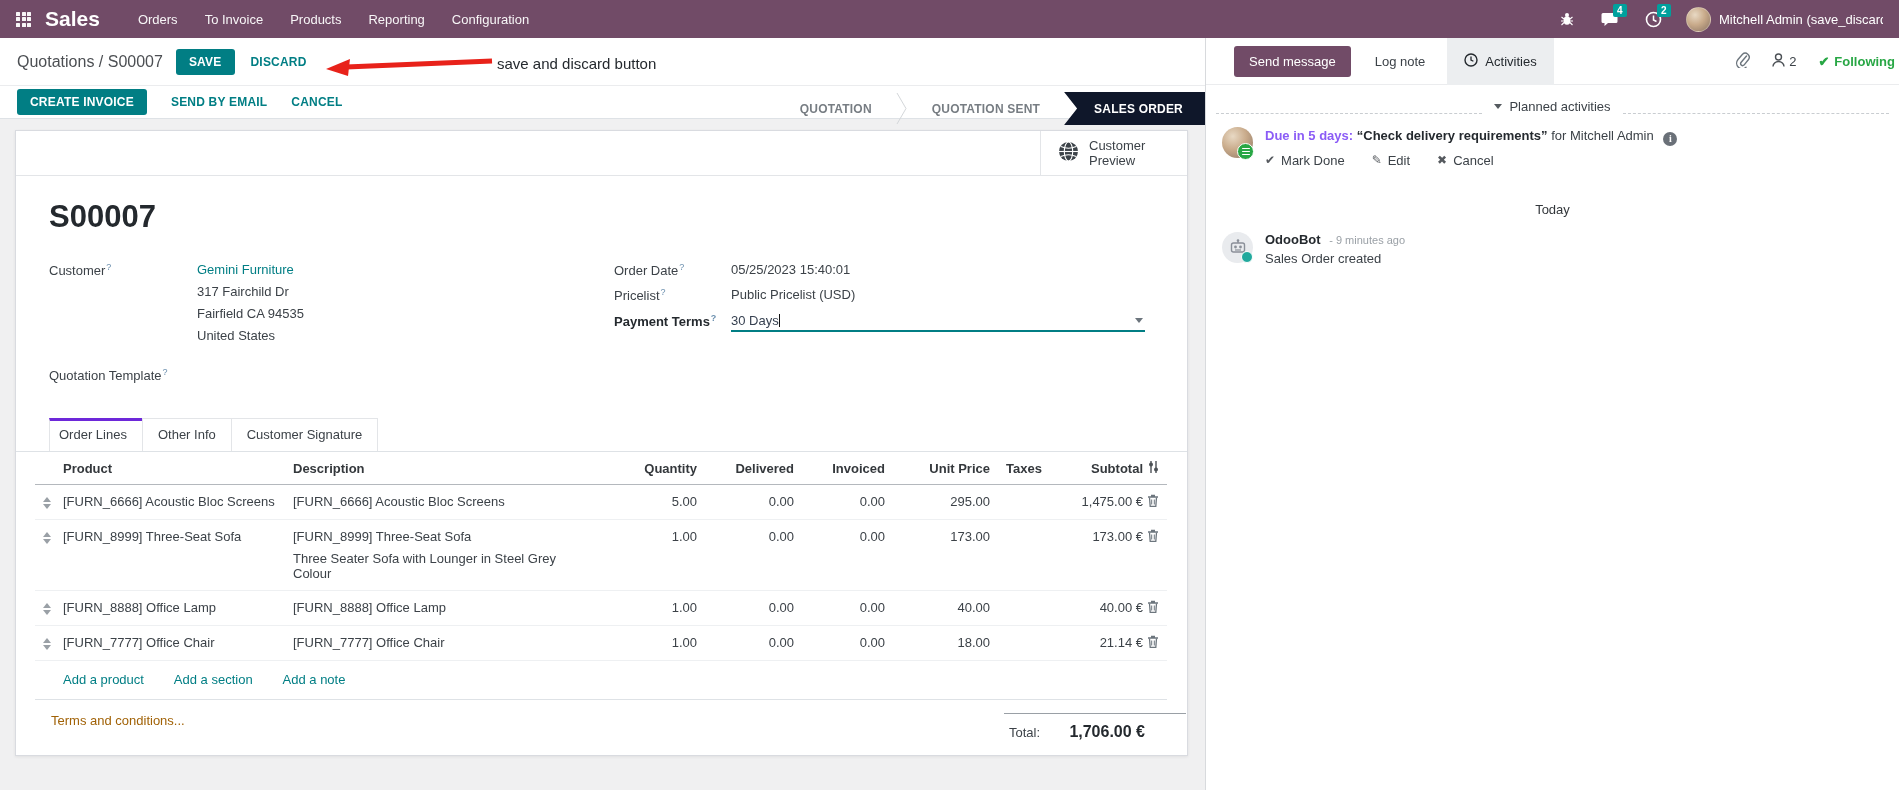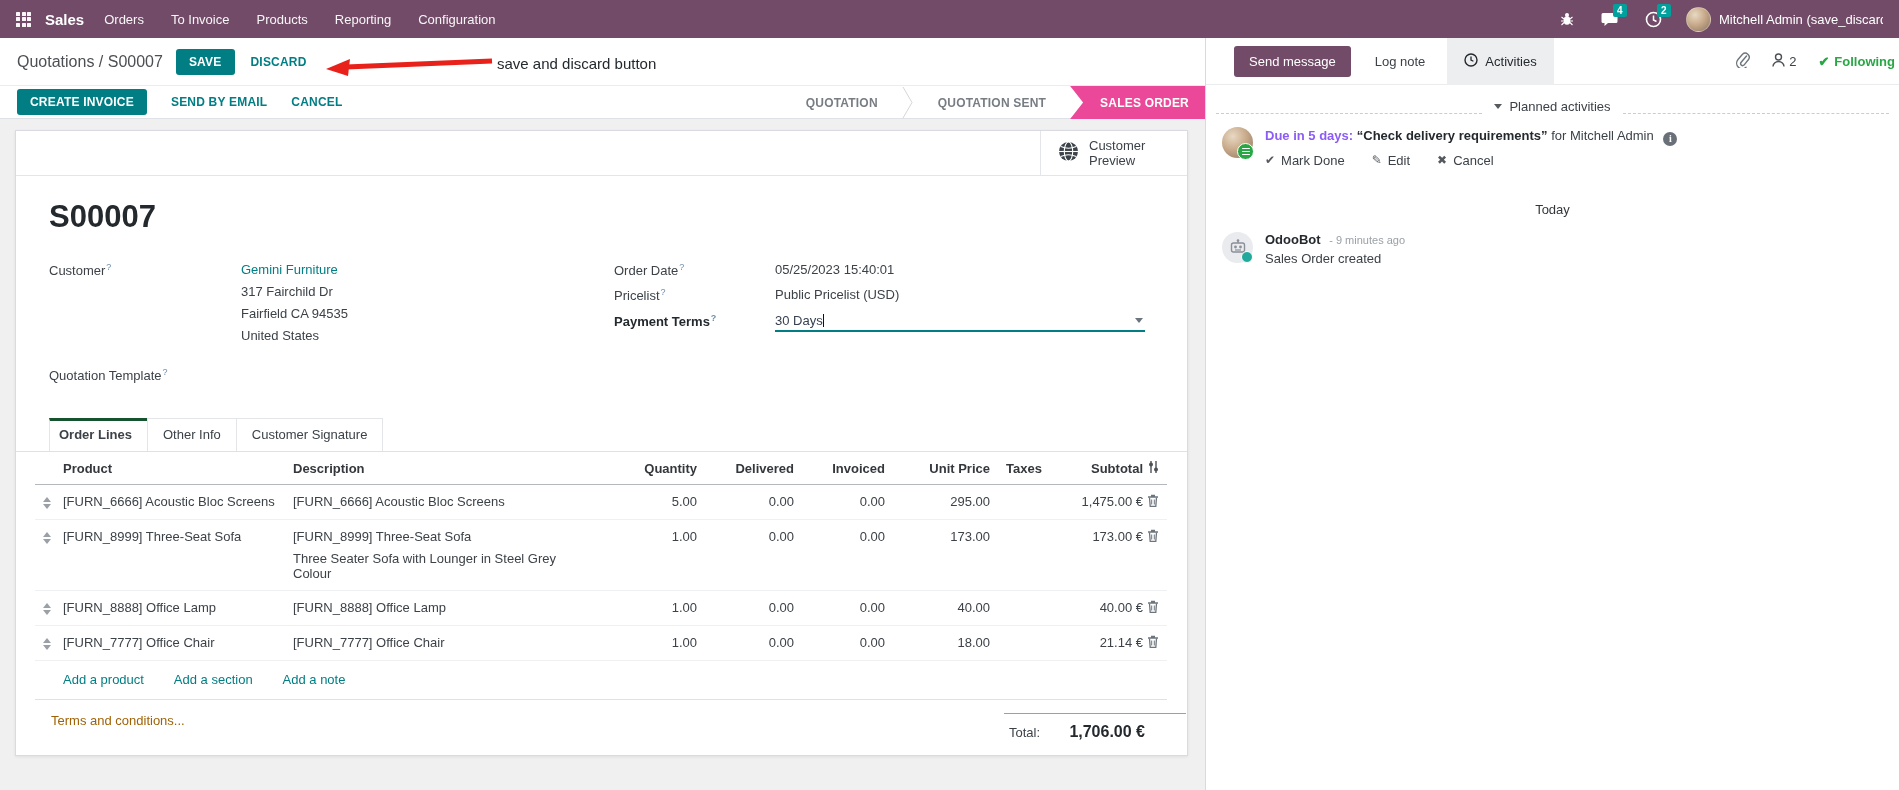--- a/index.html
+++ b/index.html
@@ -3,21 +3,21 @@
 <meta charset="utf-8">
 <style>
   * { margin:0; padding:0; box-sizing:border-box; }
   html,body { width:1899px; height:790px; overflow:hidden; background:#fff;
     font-family:"Liberation Sans", sans-serif; font-size:13px; color:#374151; }
 
   
   .topbar { height:38px; background:#714B67; display:flex; align-items:center; padding:0 16px; color:#fff; }
   .topbar .apps-grid { width:15px; height:15px; display:grid; grid-template-columns:repeat(3,4px); grid-template-rows:repeat(3,4px); gap:1.5px; margin-right:14px; cursor:pointer; }
   .topbar .apps-grid span { background:#fff; opacity:.95; border-radius:.5px; }
-  .topbar .app-name { font-size:15px; font-weight:700; margin-right:20px; }
+  .topbar .app-name { font-size:21px; font-weight:700; margin-right:38px; }
   .topbar .menu-item { font-size:13px; color:rgba(255,255,255,.95); margin-right:27px; cursor:pointer; }
   .topbar-right { margin-left:auto; display:flex; align-items:center; }
   .tb-icon { position:relative; margin-left:26px; display:flex; align-items:center; cursor:pointer; }
   .tb-badge { position:absolute; top:-7px; left:12px; background:#00A09D; color:#fff; font-size:10px; font-weight:700; padding:1px 4px; border-radius:2px; line-height:11px; }
   .tb-avatar { width:25px; height:25px; border-radius:50%; margin-left:24px; background:radial-gradient(circle at 35% 30%, #e8d9c4 0%, #c9ab8b 45%, #8a7362 100%); border:1px solid rgba(255,255,255,.3); }
   .tb-user { margin-left:8px; font-size:13px; white-space:nowrap; max-width:164px; overflow:hidden; }
 
   
   .main-wrap { display:flex; height:752px; }
   .left-panel { width:1205px; position:relative; }
@@ -35,54 +35,54 @@
   .cp-btn { display:flex; align-items:center; gap:6px; font-size:14px; color:#444a4f; background:none; border:none; cursor:pointer; margin-left:26px; }
   .gear-glyph { font-size:15px; color:#444a4f; }
   .pager { margin-left:30px; font-size:14px; color:#4c4f53; }
   .pg-chev { font-size:21px; color:#b3b9bf; margin-left:14px; cursor:pointer; line-height:14px; }
   .btn-new { margin-left:24px; background:#fff; border:1px solid #017E84; color:#017E84; font-size:14px; padding:5px 15px; border-radius:3px; cursor:pointer; }
 
   
   .crow2 { height:34px; border-top:1px solid #ebecee; border-bottom:1px solid #dee2e6; display:flex; align-items:center; padding-left:17px; position:relative; background:#fff; }
   .btn-create-inv { background:#017E84; color:#fff; border:none; font-size:12px; font-weight:700; letter-spacing:.2px; padding:6px 13px; border-radius:3px; cursor:pointer; }
   .btn-flat-teal { background:none; border:none; color:#017E84; font-size:12px; font-weight:700; letter-spacing:.2px; margin-left:24px; cursor:pointer; }
-  .statusbar { position:absolute; right:0; top:0; height:33px; display:flex; align-items:stretch; }
+  .statusbar { position:absolute; right:0; top:6px; height:33px; display:flex; align-items:stretch; }
   .status-step { display:flex; align-items:center; padding:0 24px; font-size:12px; font-weight:600; color:#777d83; letter-spacing:.2px; cursor:pointer; }
-  .status-step.active { background:#ec4899; color:#fff; padding:0 16px 0 30px;
+  .status-step.active { background:#0f172a; color:#fff; padding:0 22px 0 30px;
     clip-path:polygon(0 0, 100% 0, 100% 100%, 0 100%, 13px 50%); }
   .step-sep { align-self:center; }
 
   
   .sheet-bg { height:671px; background:#f0f0f1; padding:11px 0 0 15px; }
   .sheet { width:1173px; height:626px; background:#fff; border:1px solid #d9dbe0; box-shadow:0 1px 3px rgba(0,0,0,.07); }
   .sheet-topstrip { height:45px; border-bottom:1px solid #e3e5e8; position:relative; }
   .customer-preview { position:absolute; right:0; top:0; height:100%; width:147px; border-left:1px solid #e3e5e8; display:flex; align-items:center; gap:10px; padding-left:17px; background:none; cursor:pointer; font-size:13px; color:#3c4248; text-align:left; line-height:15px; border-top:none; border-right:none; border-bottom:none; }
   .sheet-body { padding:0 42px 0 33px; }
   .doc-title { margin-top:23px; font-size:31px; font-weight:600; color:#24292e; }
 
   .fields { display:flex; margin-top:27px; }
   .fcol-left { width:565px; }
   .fcol-right { flex:1; }
-  .frow { display:flex; margin-bottom:9px;gap:44px; }
+  .frow { display:flex; margin-bottom:9px; }
   .flabel { width:148px; color:#3c4248; flex-shrink:0; }
   .fcol-right .flabel { width:117px; }
   .flabel.bold { font-weight:700; color:#24292e; }
   .help-sup { font-size:9px; color:#6b8fae; vertical-align:super; margin-left:1px; }
   .fvalue { color:#3c4248; }
   .link-teal { color:#017E84; cursor:pointer; }
   .addr-line { margin-bottom:7px; }
   .tmpl-row { margin-top:17px; }
   .pt-field { flex:1; max-width:424px; border-bottom:2px solid #017E84; position:relative; padding-bottom:2px; cursor:text; }
   .text-cursor { display:inline-block; width:1px; height:13px; background:#111; vertical-align:-2px; }
   .dd-caret { position:absolute; right:2px; top:5px; width:0; height:0; border-left:4px solid transparent; border-right:4px solid transparent; border-top:5px solid #6c757d; }
 
   
   .tabs { margin:26px -42px 0 -33px; display:flex; border-bottom:1px solid #dee2e6; padding-left:33px; }
   .tab { padding:8px 15px 9px; border:1px solid #e3e5e8; border-bottom:none; margin-right:-1px; font-size:13px; color:#3c4248; background:#fff; cursor:pointer; position:relative; }
-  .tab.active { border-top:3px solid #14532d; padding-top:6px; font-weight:700;padding-left:9px; }
+  .tab.active { border-top:3px solid #6d28d9; padding-top:6px; font-weight:400;padding-left:9px; }
   .tab:not(.active) { border-top:1px solid #e3e5e8; }
 
   
   .ol-table { width:1132px; margin-left:-14px; border-collapse:collapse; table-layout:fixed; }
   .ol-table col.c-handle{width:24px} .ol-table col.c-prod{width:230px} .ol-table col.c-desc{width:306px}
   .ol-table col.c-qty{width:106px} .ol-table col.c-del{width:97px} .ol-table col.c-inv{width:91px}
   .ol-table col.c-unit{width:105px} .ol-table col.c-tax{width:80px} .ol-table col.c-sub{width:73px} .ol-table col.c-trash{width:20px}
   .ol-table th { font-weight:700; color:#34383c; font-size:13px; text-align:left; padding:9px 4px 8px; border-bottom:1px solid #b4b8bd; }
   .ol-table th.num, .ol-table td.num { text-align:right; }
   .ol-table td { padding:9px 4px; font-size:13px; color:#3c4248; vertical-align:top; border-top:1px solid #eef0f2; }

